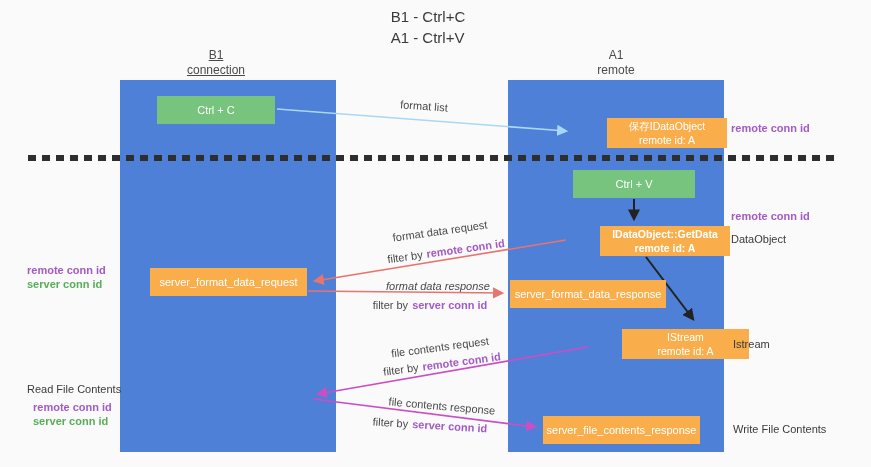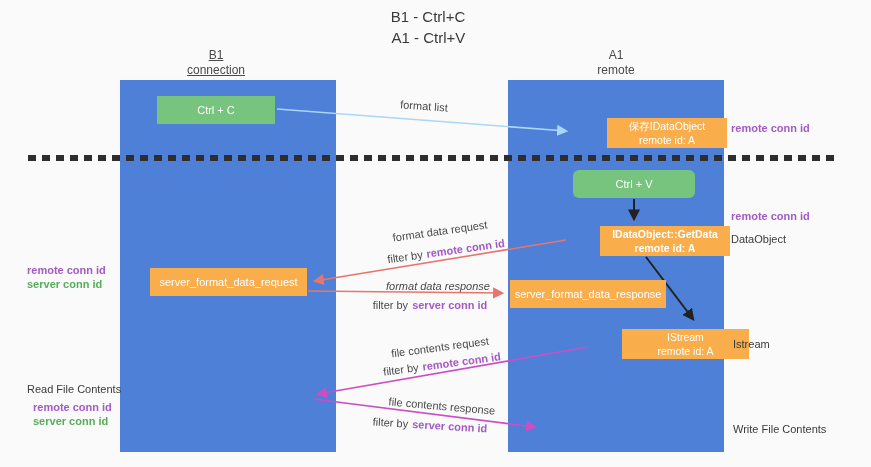--- a/index.html
+++ b/index.html
@@ -1,17 +1,17 @@
 <!DOCTYPE html>
 <html><head>
 <meta charset="utf-8">
 <style>
   html,body{margin:0;padding:0;background:#fafafa;font-family:"Liberation Sans",sans-serif;}
   #canvas{position:relative;width:871px;height:467px;background:#fafafa;overflow:hidden;}
-  .title{position:absolute;top:6px;left:428px;transform:translateX(-50%);text-align:right;
+  .title{position:absolute;top:6px;left:428px;transform:translateX(-50%);text-align:left;
          font-size:15px;color:#3a3a3a;line-height:21px;}
   .lane-header{position:absolute;top:48px;transform:translateX(-50%);text-align:center;
          font-size:12px;color:#4a4a4a;line-height:15px;}
   .lane{position:absolute;top:80px;width:216px;height:372px;background:#4d80d6;}
   .node{position:absolute;display:flex;flex-direction:column;align-items:center;justify-content:center;
         color:#fff;font-size:11px;text-align:center;line-height:14px;white-space:nowrap;}
   .orange{background:#f9ae4b;}
   .green-box{background:#76c47d;}
   .two{font-size:10.5px;margin-left:32px;}
   .dashes{position:absolute;left:28px;top:155px;width:810px;height:6px;
@@ -75,21 +75,21 @@
 
   <div class="node green-box" style="left:157px;top:96px;width:118px;height:28px;">
     <span>Ctrl + C</span>
   </div>
 
   <div class="node orange two" style="left:575px;top:118px;width:120px;height:30px;">
     <div>保存IDataObject</div>
     <div>remote id: A</div>
   </div>
 
-  <div class="node green-box" style="left:573px;top:170px;width:122px;height:28px;border-radius:6px;">
+  <div class="node green-box" style="left:573px;top:170px;width:122px;height:28px;">
     <span>Ctrl + V</span>
   </div>
 
   <div class="node orange two" style="left:568px;top:226px;width:130px;height:30px;font-weight:bold;">
     <div>IDataObject::GetData</div>
     <div>remote id: A</div>
   </div>
 
   <div class="node orange" style="left:150px;top:268px;width:157px;height:28px;text-align:center;">
     <span>server_format_data_request</span>
@@ -98,20 +98,23 @@
   <div class="node orange" style="left:510px;top:280px;width:156px;height:28px;">
     <span>server_format_data_response</span>
   </div>
 
   <div class="node orange two" style="left:590px;top:329px;width:127px;height:30px;">
     <div>IStream</div>
     <div>remote id: A</div>
   </div>
 
 
+  <div class="node orange" style="left:543px;top:416px;width:157px;height:28px;">
+    <span>server_file_contents_response</span>
+  </div>
 
   <div class="flow-label" style="left:424px;top:106px;--r:4deg;">format list</div>
 
   <div class="flow-label" style="left:440px;top:231px;--r:-8deg;">format data request</div>
   <div class="flow-label" style="left:446px;top:251px;--r:-8deg;">
     <span>filter by</span><span class="key">remote conn id</span>
   </div>
 
   <div class="flow-label" style="left:438px;top:286px;font-style:italic;">format data response</div>
   <div class="flow-label" style="left:430px;top:305px;">

